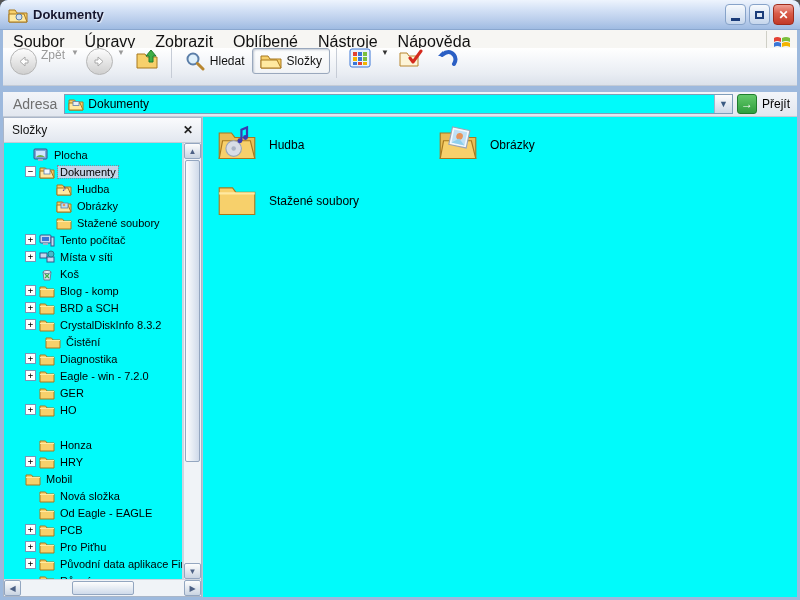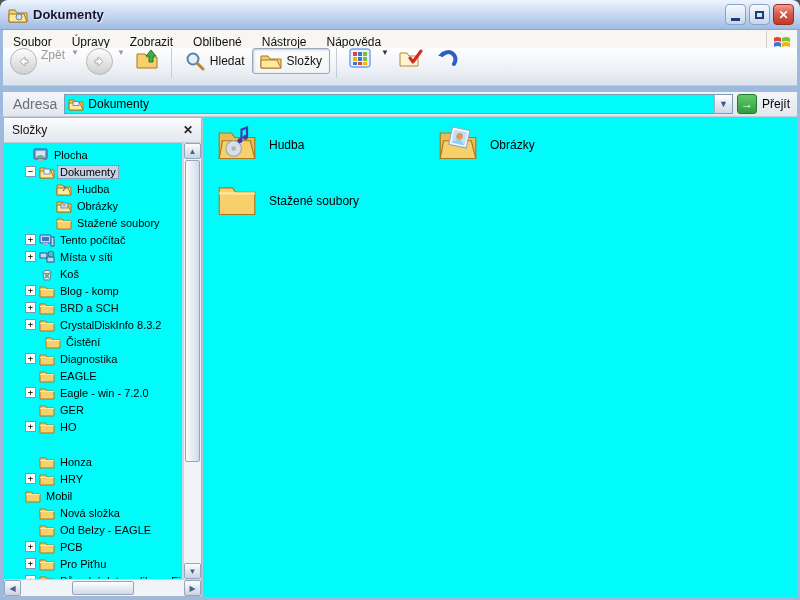--- a/index.html
+++ b/index.html
@@ -17,21 +17,21 @@
     align-items:center;justify-content:center;box-sizing:border-box;
     border:1px solid #87a3c9;background:linear-gradient(to bottom,#f7fafd,#c6d6ec);
     font-size:11px;color:#1c3d7a;font-weight:bold;line-height:1;}
   .winbtn.close{background:linear-gradient(to bottom,#f0a096,#d95b49 45%,#c23a28);
     border-color:#9e2c1c;color:#fff;font-size:12px;}
   .winbtn .min-glyph{display:block;width:9px;height:3px;background:#1c3d7a;margin-top:9px;}
   .winbtn .max-glyph{display:block;width:9px;height:8px;border:2px solid #1c3d7a;box-sizing:border-box;}
   
   .menubar{position:absolute;top:30px;left:3px;right:3px;height:24px;background:#f7f6f3;
     border-bottom:1px solid #d8d8d0;display:flex;align-items:center;}
-  .menu-item{padding:4px 10px;font-size:12px;color:#111;}
+  .menu-item{padding:4px 10px;font-size:16px;color:#111;}
   .menu-flag{margin-left:auto;width:30px;height:22px;border-left:1px solid #cfcfc6;
     display:flex;align-items:center;justify-content:center;background:#f7f6f3;}
   
   .toolbar{position:absolute;top:48px;left:3px;right:3px;height:38px;
     background:linear-gradient(to bottom,#ffffff,#e9edf3 70%,#dbe1ea);
     border-bottom:1px solid #c3cbd6;display:flex;align-items:flex-start;padding:0 4px;box-sizing:border-box;}
   .nav-circle{width:27px;height:27px;border-radius:50%;
     background:linear-gradient(to bottom,#fdfdfd,#cfcfcf);border:1px solid #b5b5b5;
     display:flex;align-items:center;justify-content:center;box-sizing:border-box;margin-left:3px;}
   .nav-circle svg{display:block;}
@@ -357,30 +357,20 @@
               <span class="expander">+</span>
               <span class="ticon">
                 <svg width="16" height="14" viewBox="0 0 16 14">
                   <path d="M1 4 L1 13 L15 13 L15 5 L8 5 L6.5 3 L1 3 Z" fill="#f7d06b" stroke="#a8781e"></path>
                   <path d="M1 5.5 L15 5.5" stroke="#ffe9a0"></path>
                 </svg>
               </span>
               <span class="tree-label">Diagnostika</span>
             </div>
             <div class="tree-row" style="padding-left: 21px;">
-              <span class="expander none"></span>
-              <span class="ticon">
-                <svg width="16" height="14" viewBox="0 0 16 14">
-                  <path d="M1 4 L1 13 L15 13 L15 5 L8 5 L6.5 3 L1 3 Z" fill="#f7d06b" stroke="#a8781e"></path>
-                  <path d="M1 5.5 L15 5.5" stroke="#ffe9a0"></path>
-                </svg>
-              </span>
-              <span class="tree-label">EAGLE</span>
-            </div>
-            <div class="tree-row" style="padding-left: 21px;">
               <span class="expander">+</span>
               <span class="ticon">
                 <svg width="16" height="14" viewBox="0 0 16 14">
                   <path d="M1 4 L1 13 L15 13 L15 5 L8 5 L6.5 3 L1 3 Z" fill="#f7d06b" stroke="#a8781e"></path>
                   <path d="M1 5.5 L15 5.5" stroke="#ffe9a0"></path>
                 </svg>
               </span>
               <span class="tree-label">Eagle - win - 7.2.0</span>
             </div>
             <div class="tree-row" style="padding-left: 21px;">
@@ -444,21 +434,21 @@
               <span class="tree-label">Nová složka</span>
             </div>
             <div class="tree-row" style="padding-left: 21px;">
               <span class="expander none"></span>
               <span class="ticon">
                 <svg width="16" height="14" viewBox="0 0 16 14">
                   <path d="M1 4 L1 13 L15 13 L15 5 L8 5 L6.5 3 L1 3 Z" fill="#f7d06b" stroke="#a8781e"></path>
                   <path d="M1 5.5 L15 5.5" stroke="#ffe9a0"></path>
                 </svg>
               </span>
-              <span class="tree-label">Od Belzy - EAGLE</span>
+              <span class="tree-label">Od Eagle - EAGLE</span>
             </div>
             <div class="tree-row" style="padding-left: 21px;">
               <span class="expander">+</span>
               <span class="ticon">
                 <svg width="16" height="14" viewBox="0 0 16 14">
                   <path d="M1 4 L1 13 L15 13 L15 5 L8 5 L6.5 3 L1 3 Z" fill="#f7d06b" stroke="#a8781e"></path>
                   <path d="M1 5.5 L15 5.5" stroke="#ffe9a0"></path>
                 </svg>
               </span>
               <span class="tree-label">PCB</span>

